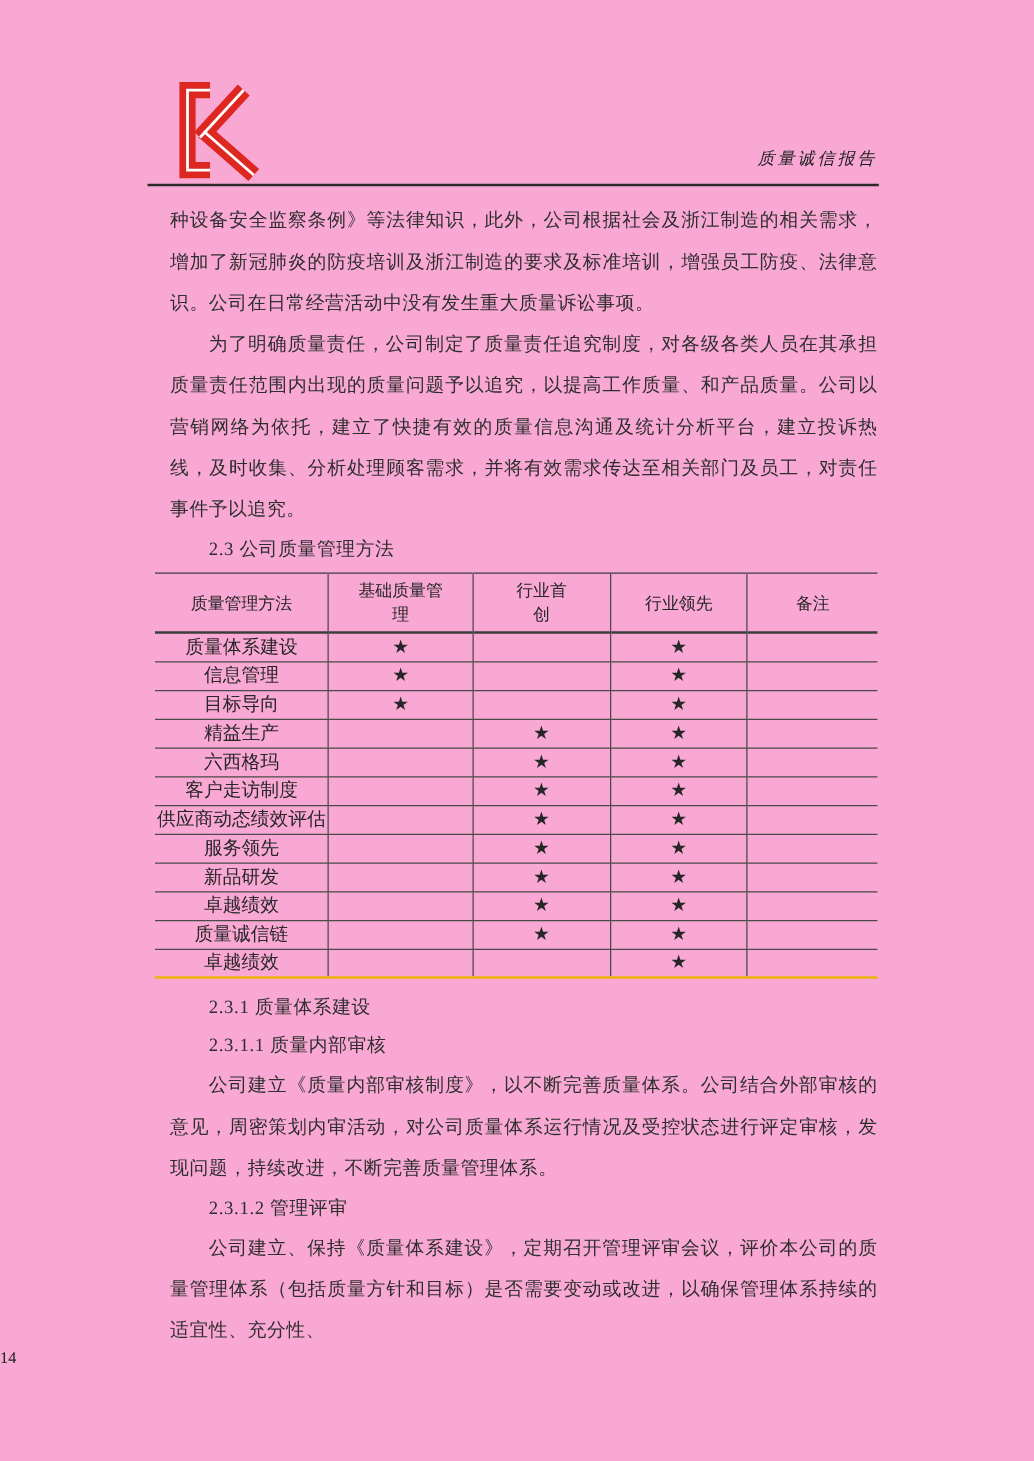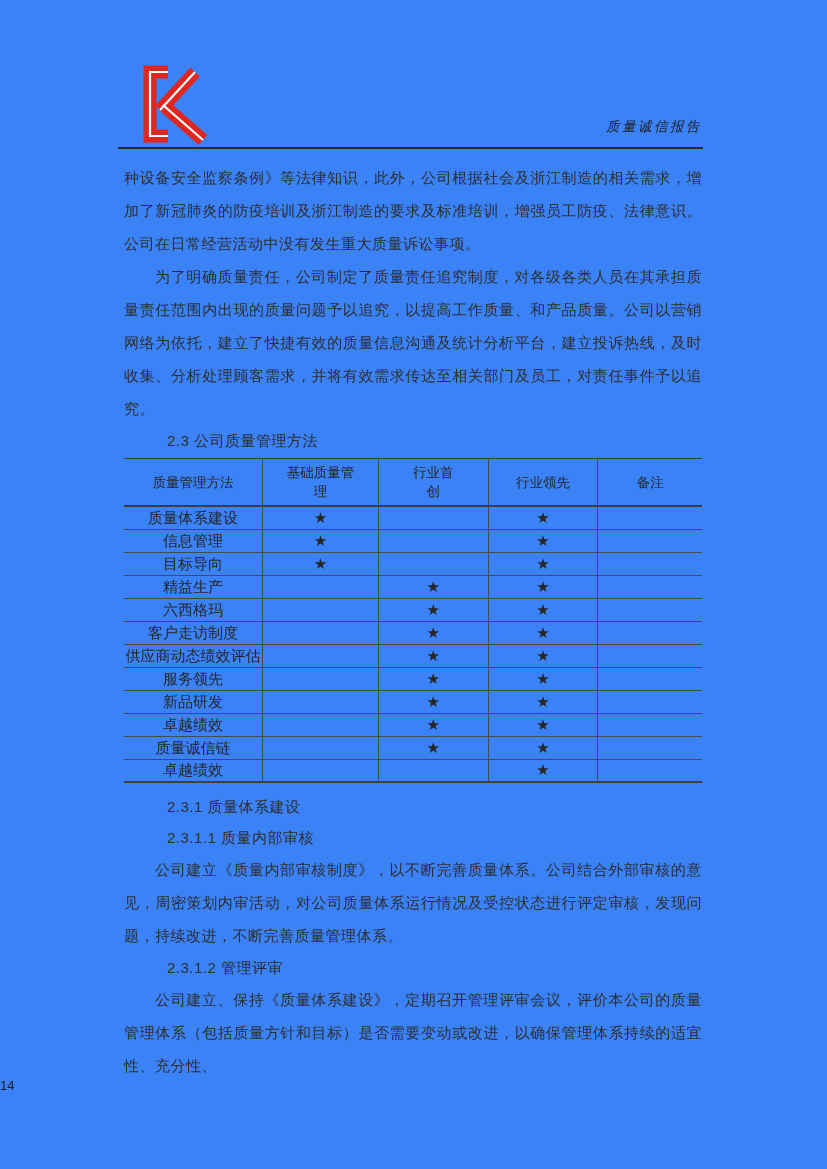--- a/index.html
+++ b/index.html
@@ -2,22 +2,22 @@
 <html><head>
 <meta charset="utf-8">
 <style>
   * { box-sizing: border-box; }
   html, body { margin: 0; padding: 0; background: #ffffff; }
   .page {
     position: relative;
     width: 827px;
     height: 1169px;
     margin: 0 auto;
-    background: #3b82f6;
-    font-family: Liberation Sans, sans-serif;
+    background: #f9a8d4;
+    font-family: Liberation Serif, serif;
     color: #2b2b2b;
     overflow: hidden;
   }
   .logo {
     position: absolute;
     left: 132px;
     top: 59px;
     width: 90px;
     height: 90px;
   }
@@ -45,39 +45,40 @@
     width: 578px;
     font-size: 15px;
     color: #2e2e2e;
   }
   p { margin: 0; }
   .body-para {
     line-height: 33px;
     text-align: justify;
     text-indent: 31px;
     letter-spacing: 0.5px;
+    margin-left: 12px;
   }
   .body-para.no-indent { text-indent: 0; }
   .heading {
     line-height: 31px;
     text-indent: 43px;
     letter-spacing: 0.5px;
   }
   .table-title {
     line-height: 31px;
     text-indent: 0;
     letter-spacing: 1px;
   }
   table.methods {
     width: 100%;
     border-collapse: collapse;
     margin-top: 2px;
     margin-bottom: 8px;
     border-top: 1.5px solid #3c3c3c;
-    border-bottom: 2px solid #404040;
+    border-bottom: 2px solid #eab308;
     table-layout: fixed;
   }
   table.methods th {
     font-weight: normal;
     font-size: 13.5px;
     line-height: 19px;
     padding: 4px 0;
     height: 46px;
     text-align: center;
     vertical-align: middle;

